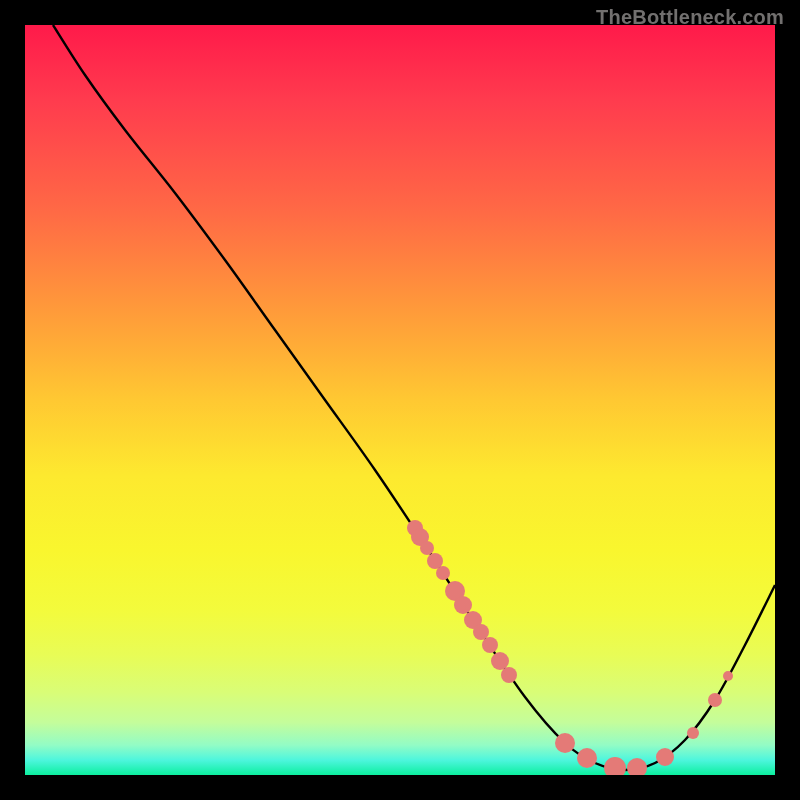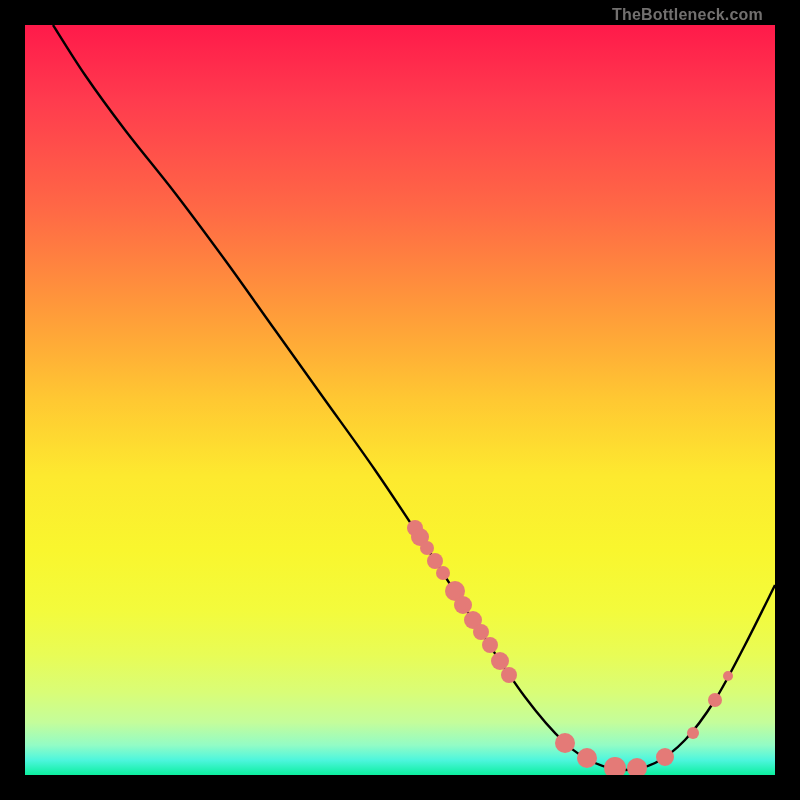--- a/index.html
+++ b/index.html
@@ -35,23 +35,23 @@
       #d9fd77 89%,
       #c4fd9b 93%,
       #93fcc5 96%,
       #4ef6dd 98%,
       #0cef9f 100%
     );
   }
   .watermark {
     position: absolute;
     top: 6px;
-    right: 37px;
+    right: 16px;
     font-family: Arial, Helvetica, sans-serif;
-    font-size: 16px;
+    font-size: 20px;
     font-weight: bold;
     color: #72706f;
     letter-spacing: 0.2px;
   }
   svg.curve {
     position: absolute;
     left: 0;
     top: 0;
     width: 750px;
     height: 750px;

